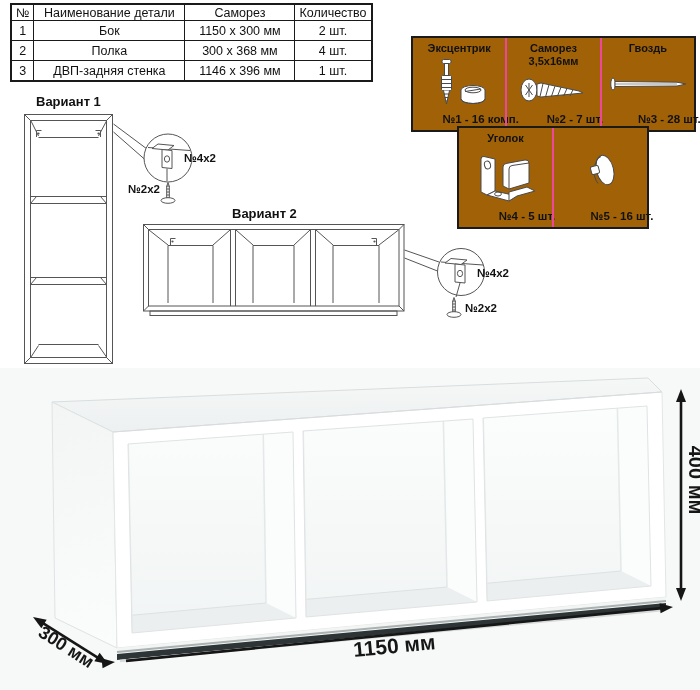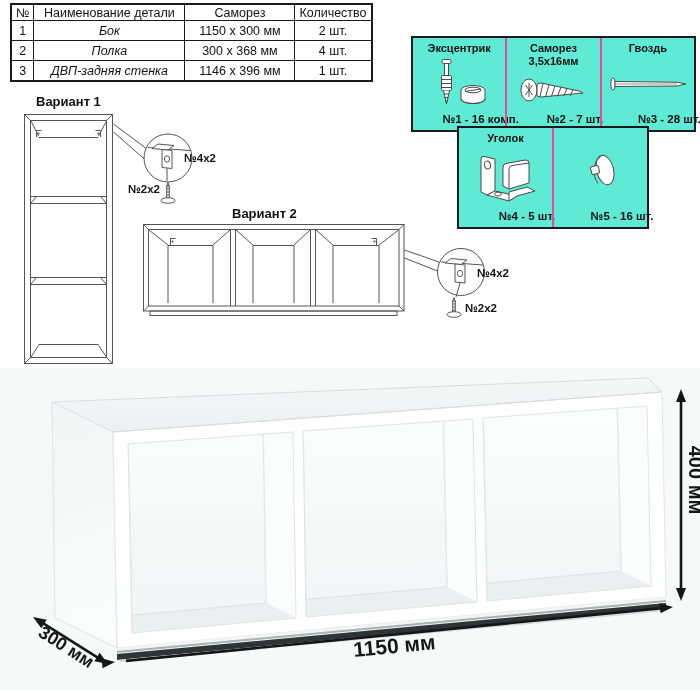--- a/index.html
+++ b/index.html
@@ -6,24 +6,24 @@
   body{width:700px;height:690px;font-family:"Liberation Sans",sans-serif;color:#111;}
   .stage{position:relative;width:700px;height:690px;overflow:hidden;background:#ffffff;}
   svg.drawings{position:absolute;left:0;top:0;z-index:1;}
 
   
   table.parts{position:absolute;left:10px;top:3px;z-index:2;border-collapse:collapse;
     font-size:12.5px;background:#fff;border:2px solid #1a1a1a;}
   table.parts th,table.parts td{border:1px solid #1a1a1a;height:19px;padding:0 4px;
     text-align:center;font-weight:normal;white-space:nowrap;}
   table.parts th{height:15px;}
-  td.cell-name{text-align:left;font-style:italic;}
+  td.cell-name{text-align:left;}
 
   
-  .hwbox{position:absolute;display:flex;background:#5eead4;border:2px solid #1a1a1a;z-index:2;}
+  .hwbox{position:absolute;display:flex;background:#a16207;border:2px solid #1a1a1a;z-index:2;}
   .hwrow1{left:411px;top:36px;width:281px;height:92px;}
   .hwrow2{left:457px;top:126px;width:188px;height:99px;}
   .hwcell{flex:1;display:flex;flex-direction:column;align-items:center;
     justify-content:space-between;border-left:2px solid #ec4899;padding:4px 2px 5px 2px;
     text-align:center;min-width:0;}
   .hwcell:first-child{border-left:none;}
   .hwtitle{font-weight:bold;font-size:11px;line-height:1.2;}
   .hwicon{flex:1;display:flex;align-items:center;justify-content:center;}
   .hwcount{font-weight:bold;font-size:11.5px;white-space:nowrap;padding-left:43px;}
 

